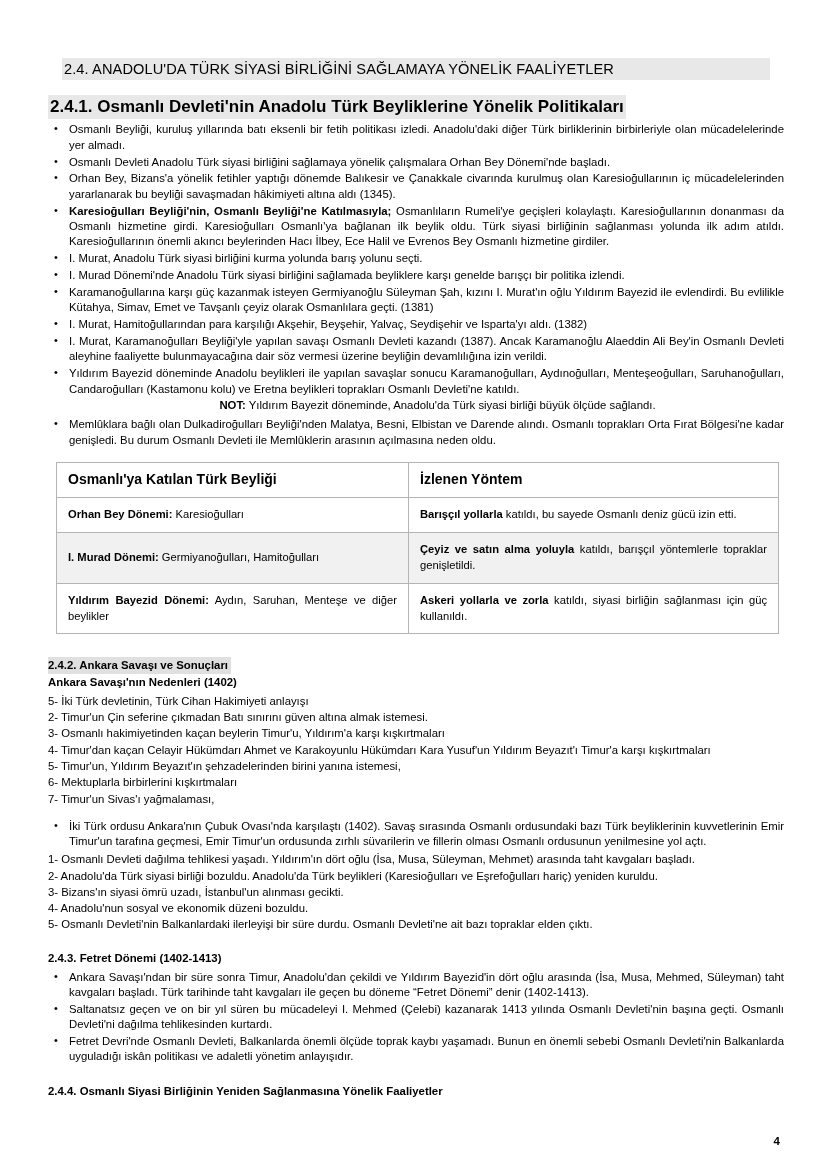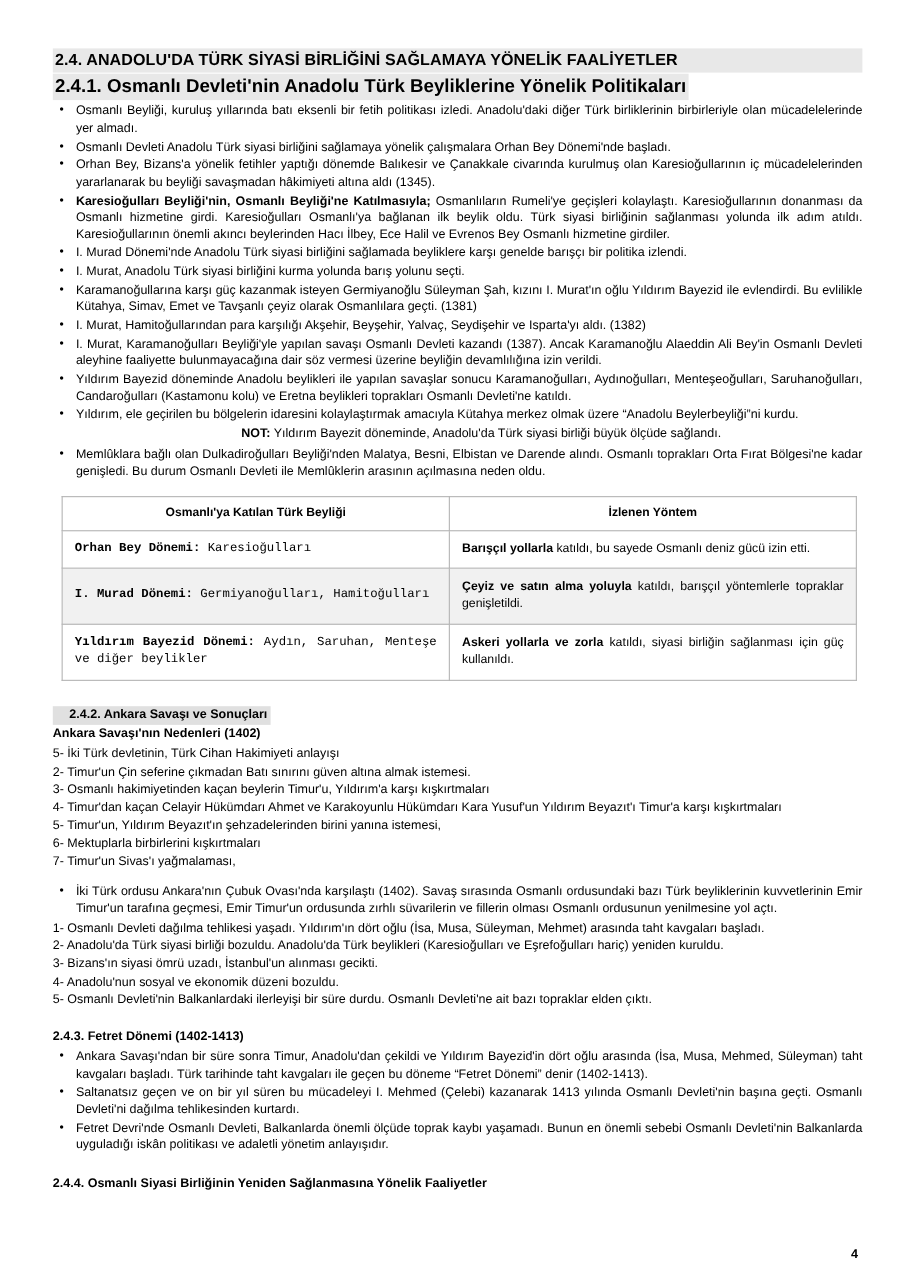--- a/index.html
+++ b/index.html
@@ -20,41 +20,41 @@
     padding: 44px 44px 30px 48px;
     overflow: hidden;
   }
   .content {
     width: 736px;
   }
 
   
   h1.main-heading {
     font-size: 14.6px;
-    font-weight: bold;
-    margin: 0;
+    font-weight: normal;
+    margin: 14px;
     padding: 2px 2px 2px 2px;
     background: #e8e8e8;
     line-height: 1.25;
     letter-spacing: 0.1px;
   }
   h2.sub-heading {
     font-size: 17px;
     font-weight: bold;
     margin: 1px 0 0 0;
     padding: 1px 2px 1px 2px;
     background: #e8e8e8;
     display: inline-block;
     line-height: 1.3;
   }
   h2.section-heading {
     font-size: 11.4px;
     font-weight: bold;
     margin: 0;
-    padding: 1px 3px 1px 15px;
+    padding: 1px 3px 1px 0;
     background: #e0e0e0;
     display: inline-block;
     line-height: 1.3;
   }
   h2.section-heading.plain {
     background: transparent;
     padding-left: 0;
     text-align: right;
   }
   .sub-title {
@@ -116,30 +116,29 @@
   table.beylik-table th,
   table.beylik-table td {
     border: 1px solid #b4b4b4;
     padding: 9px 11px 9px 11px;
     font-size: 11.2px;
     line-height: 1.42;
     vertical-align: middle;
     text-align: justify;
   }
   table.beylik-table th {
-    text-align: center;
-    font-weight: bold;
-    font-size: 11px;
+    font-weight: bold;
+    font-size: 14px;
     padding-top: 7px;
     padding-bottom: 7px;
   }
   table.beylik-table col.c1 { width: 352px; }
   table.beylik-table col.c2 { width: 370px; }
   table.beylik-table tr.shaded td { background: #f1f1f1; }
-  table.beylik-table td.col-left { text-align: justify; font-family: Liberation Mono, monospace; }
+  table.beylik-table td.col-left { text-align: justify; }
 
   .spacer-sm { height: 9px; }
   .spacer-md { height: 15px; }
   .spacer-lg { height: 21px; }
 
   .page-number {
     position: absolute;
     right: 48px;
     bottom: 24px;
     font-size: 11.5px;
@@ -155,27 +154,26 @@
     <h1 class="main-heading">2.4. ANADOLU'DA TÜRK SİYASİ BİRLİĞİNİ SAĞLAMAYA YÖNELİK FAALİYETLER</h1>
     <div>
       <h2 class="sub-heading">2.4.1. Osmanlı Devleti'nin Anadolu Türk Beyliklerine Yönelik Politikaları</h2>
     </div>
 
     <ul class="bullets" id="list-241">
         <li><span>Osmanlı Beyliği, kuruluş yıllarında batı eksenli bir fetih politikası izledi. Anadolu'daki diğer Türk birliklerinin birbirleriyle olan mücadelelerinde yer almadı.</span></li>
         <li><span>Osmanlı Devleti Anadolu Türk siyasi birliğini sağlamaya yönelik çalışmalara Orhan Bey Dönemi'nde başladı.</span></li>
         <li><span>Orhan Bey, Bizans'a yönelik fetihler yaptığı dönemde Balıkesir ve Çanakkale civarında kurulmuş olan Karesioğullarının iç mücadelelerinden yararlanarak bu beyliği savaşmadan hâkimiyeti altına aldı (1345).</span></li>
         <li><b class="strong">Karesioğulları Beyliği'nin, Osmanlı Beyliği'ne Katılmasıyla;</b><span> Osmanlıların Rumeli'ye geçişleri kolaylaştı. Karesioğullarının donanması da Osmanlı hizmetine girdi. Karesioğulları Osmanlı'ya bağlanan ilk beylik oldu. Türk siyasi birliğinin sağlanması yolunda ilk adım atıldı. Karesioğullarının önemli akıncı beylerinden Hacı İlbey, Ece Halil ve Evrenos Bey Osmanlı hizmetine girdiler.</span></li>
+        <li><span>I. Murat, Anadolu Türk siyasi birliğini kurma yolunda barış yolunu seçti.</span></li>
         <li><span>I. Murad Dönemi'nde Anadolu Türk siyasi birliğini sağlamada beyliklere karşı genelde barışçı bir politika izlendi.</span></li>
-        <li><span>I. Murat, Anadolu Türk siyasi birliğini kurma yolunda barış yolunu seçti.</span></li>
         <li><span>Karamanoğullarına karşı güç kazanmak isteyen Germiyanoğlu Süleyman Şah, kızını I. Murat'ın oğlu Yıldırım Bayezid ile evlendirdi. Bu evlilikle Kütahya, Simav, Emet ve Tavşanlı çeyiz olarak Osmanlılara geçti. (1381)</span></li>
         <li><span>I. Murat, Hamitoğullarından para karşılığı Akşehir, Beyşehir, Yalvaç, Seydişehir ve Isparta'yı aldı. (1382)</span></li>
         <li><span>I. Murat, Karamanoğulları Beyliği'yle yapılan savaşı Osmanlı Devleti kazandı (1387). Ancak Karamanoğlu Alaeddin Ali Bey'in Osmanlı Devleti aleyhine faaliyette bulunmayacağına dair söz vermesi üzerine beyliğin devamlılığına izin verildi.</span></li>
         <li><span>Yıldırım Bayezid döneminde Anadolu beylikleri ile yapılan savaşlar sonucu Karamanoğulları, Aydınoğulları, Menteşeoğulları, Saruhanoğulları, Candaroğulları (Kastamonu kolu) ve Eretna beylikleri toprakları Osmanlı Devleti'ne katıldı.</span></li>
-        <li><span>Yıldırım, ele geçirilen bu bölgelerin idaresini kolaylaştırmak amacıyla Kütahya merkez olmak üzere “Anadolu Beylerbeyliği”ni kurdu.</span></li>
       </ul>
 
     <p class="note-line"><b>NOT:</b><span> Yıldırım Bayezit döneminde, Anadolu'da Türk siyasi birliği büyük ölçüde sağlandı.</span></p>
 
     <ul class="bullets" id="list-241b">
         <li><span>Memlûklara bağlı olan Dulkadiroğulları Beyliği'nden Malatya, Besni, Elbistan ve Darende alındı. Osmanlı toprakları Orta Fırat Bölgesi'ne kadar genişledi. Bu durum Osmanlı Devleti ile Memlûklerin arasının açılmasına neden oldu.</span></li>
       </ul>
 
     <table class="beylik-table">
       <colgroup>

